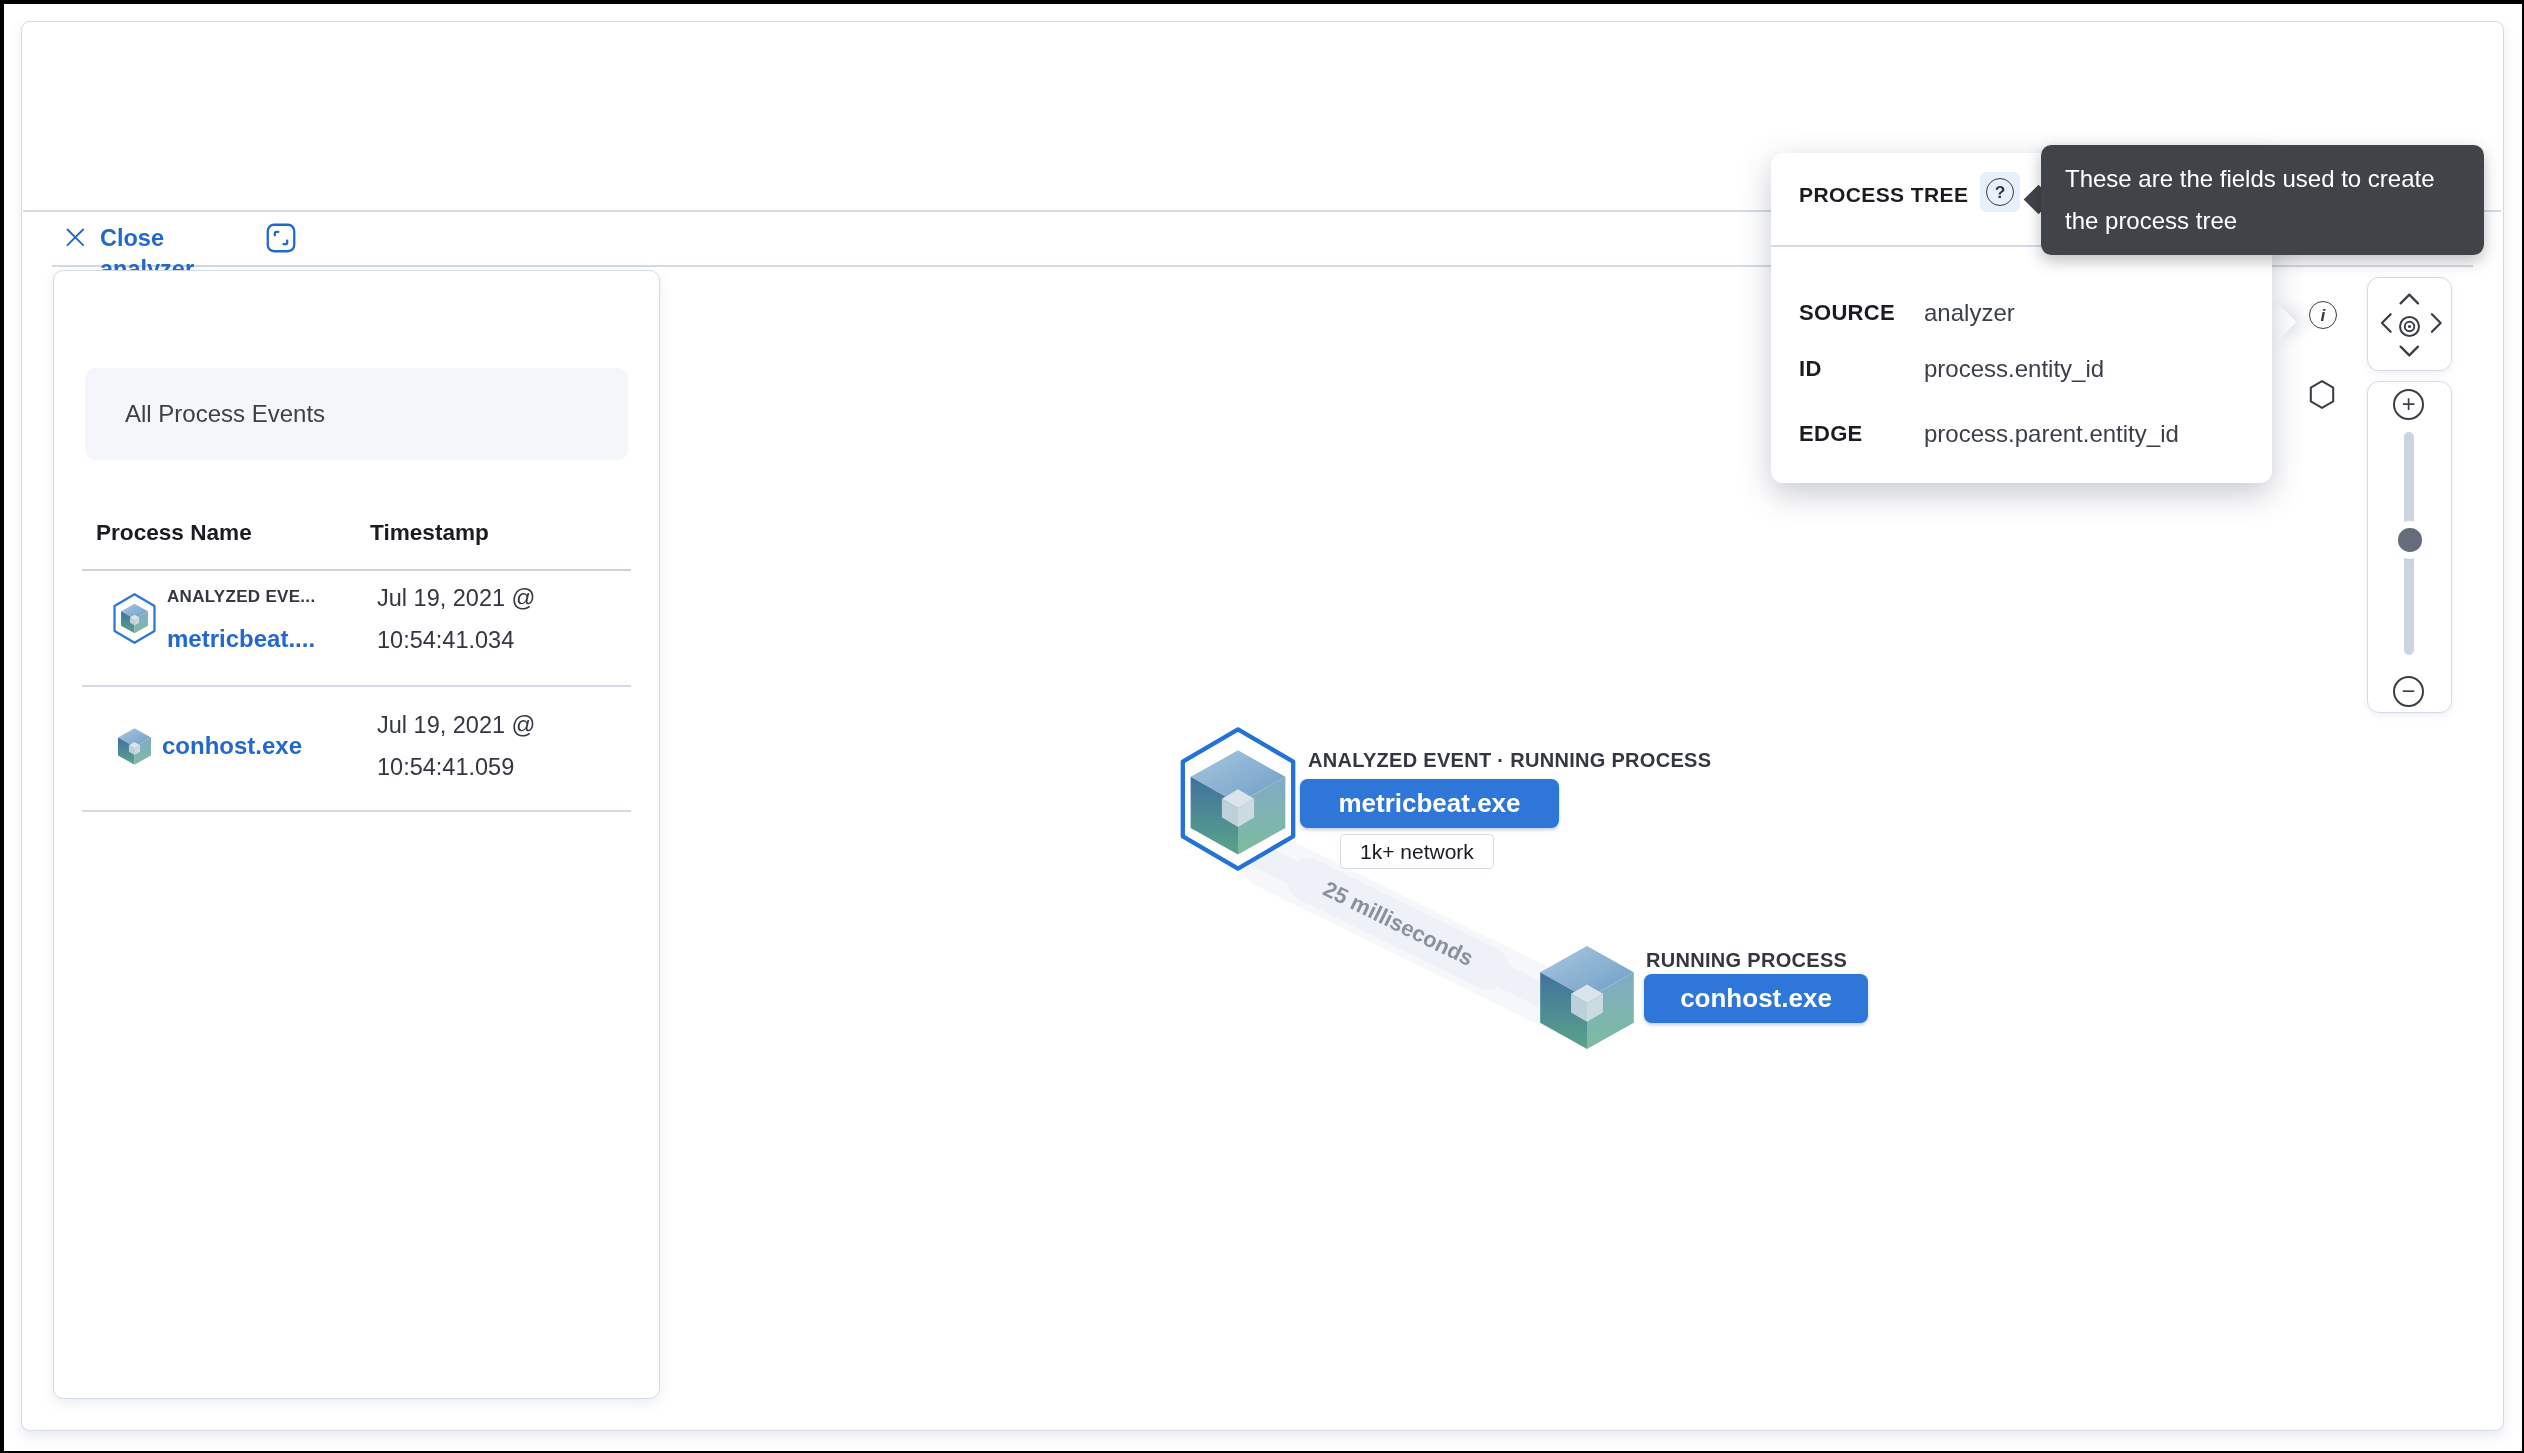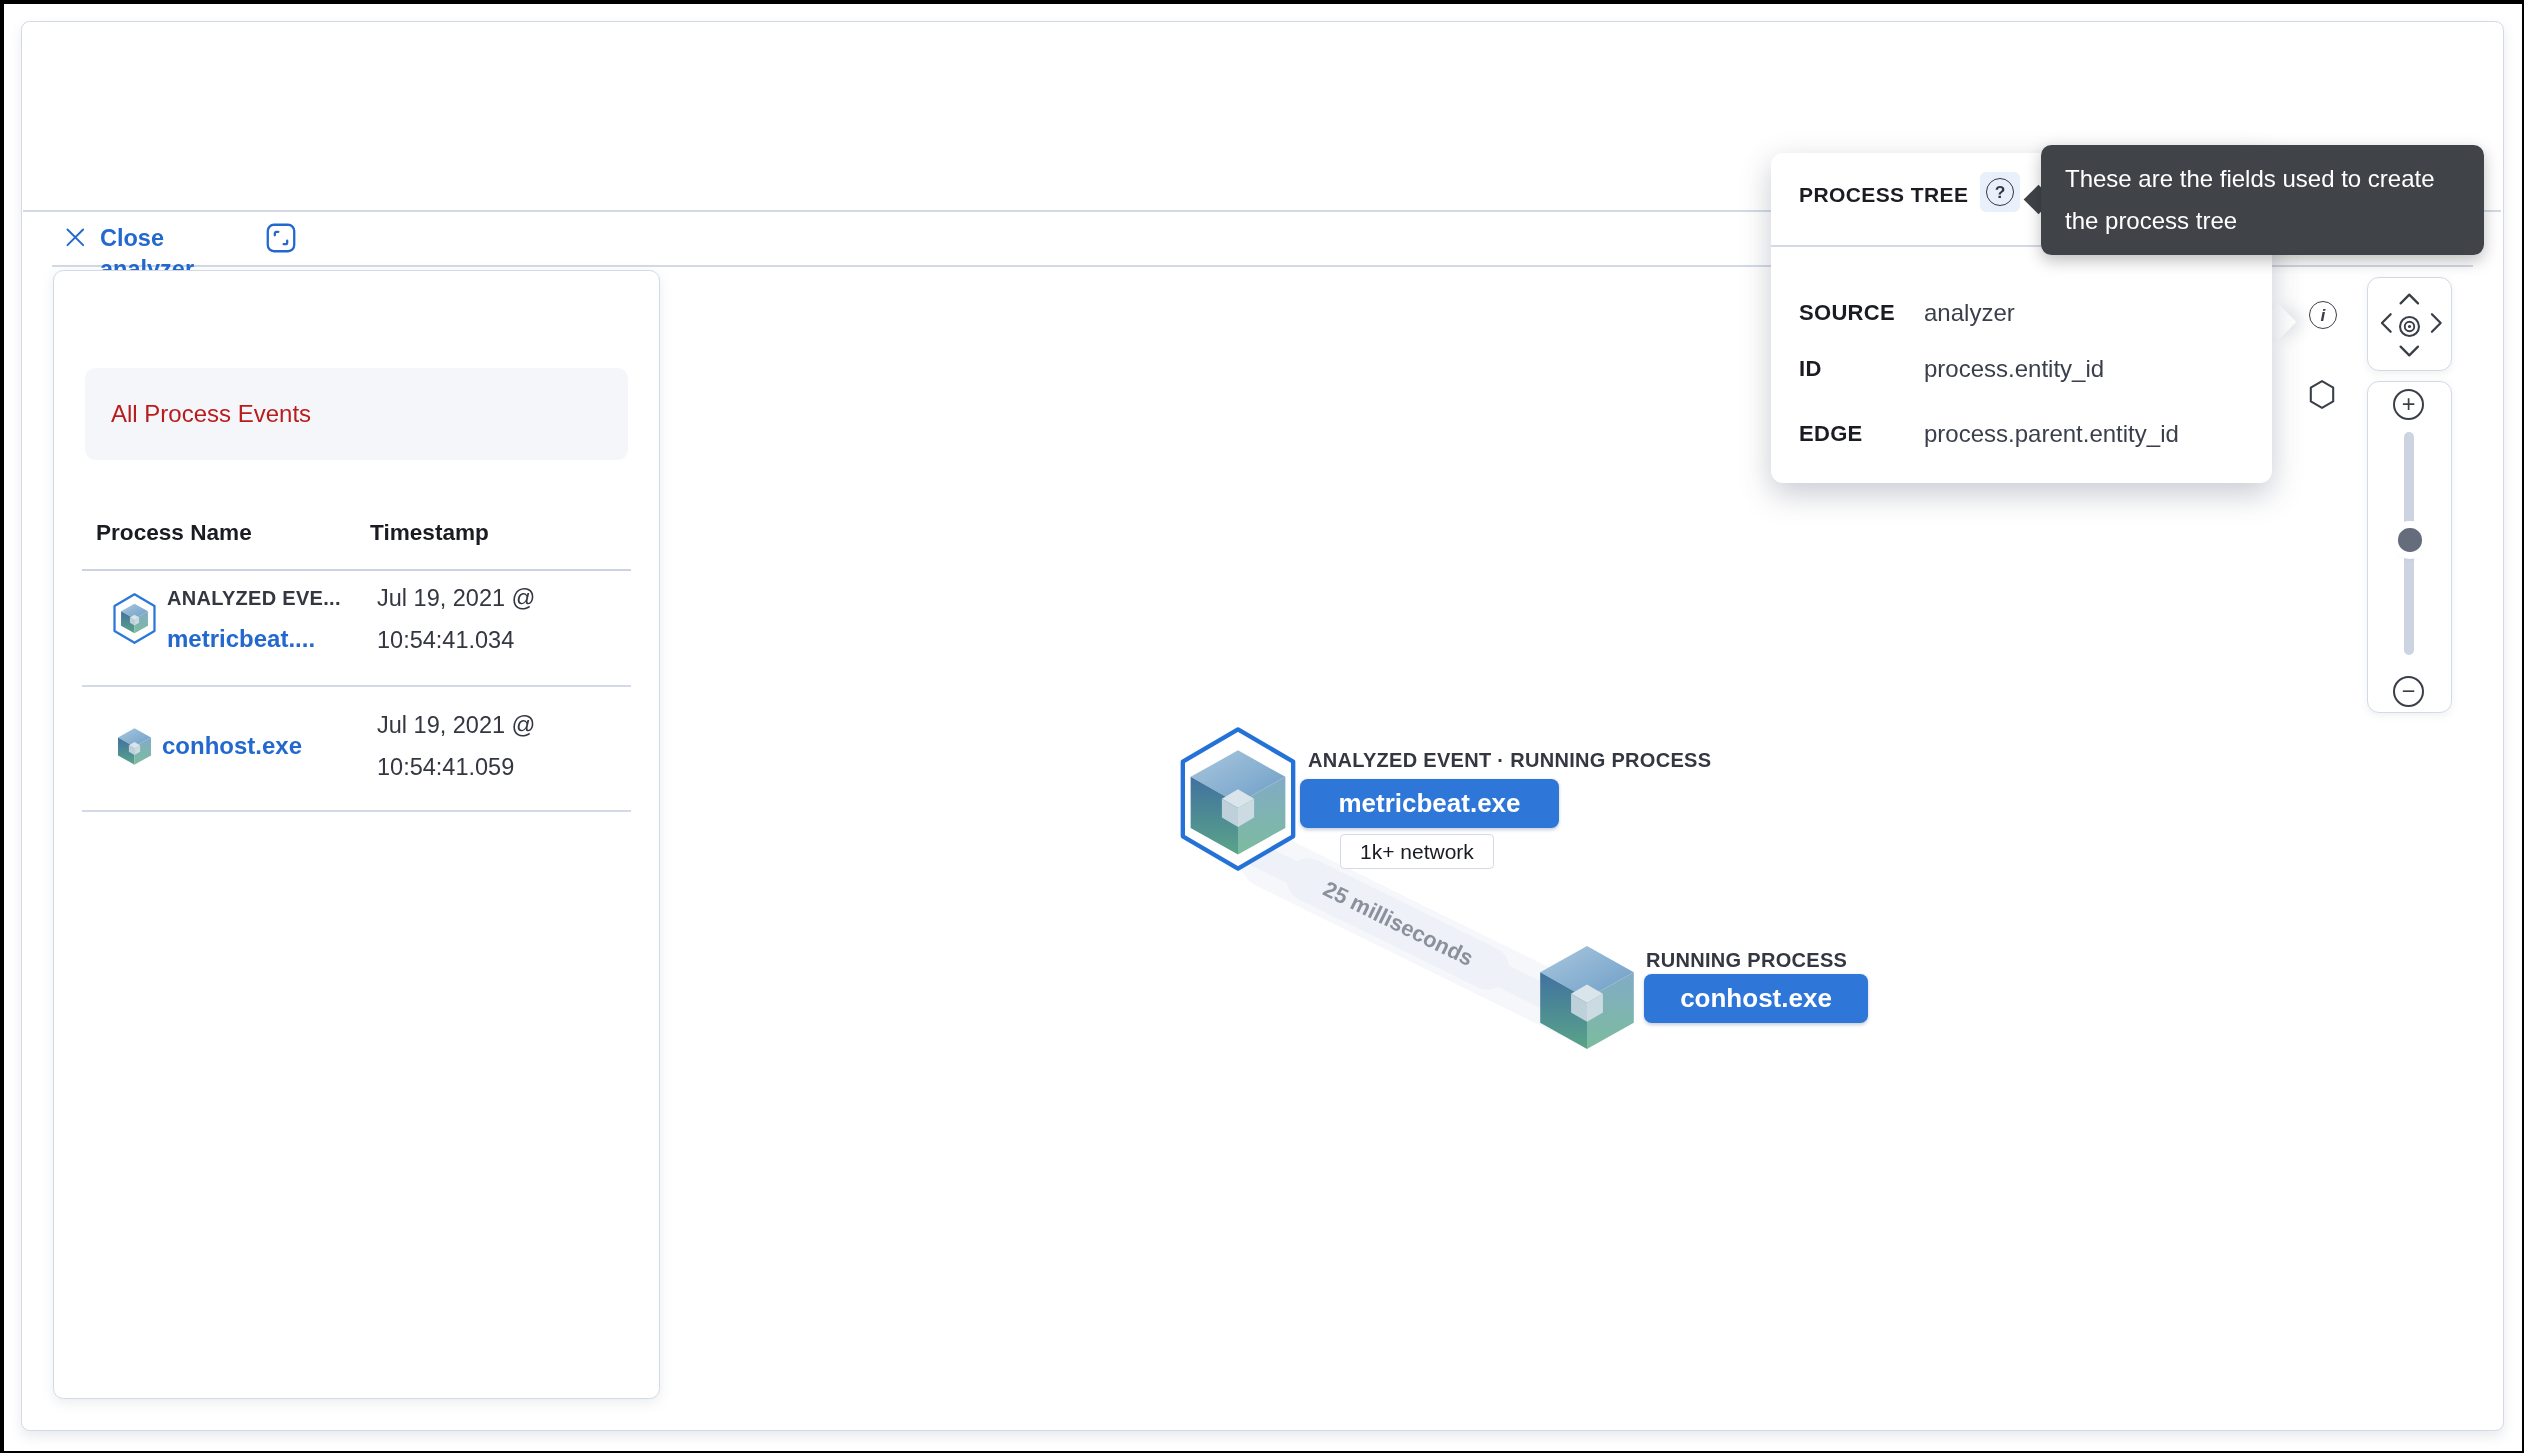--- a/index.html
+++ b/index.html
@@ -18,29 +18,29 @@
   .close-label{position:absolute;left:100px;top:223px;height:31px;line-height:31px;
                font-size:23.5px;font-weight:600;color:#2268cf;cursor:pointer;}
   .fs-btn{position:absolute;left:266px;top:223px;width:30px;height:30px;cursor:pointer;}
 
   
   .card{position:absolute;left:53px;top:270px;width:605px;height:1127px;background:#fff;
         border:1.7px solid #d3dae6;border-radius:10.4px;z-index:6;
         box-shadow:0 3.5px 12px rgba(103,115,140,.13);}
   .apebox{position:absolute;left:31px;top:97px;width:543px;height:92px;background:#f4f6fa;
           border-radius:10.4px;display:flex;align-items:center;}
-  .apebox span{margin-left:26px;font-size:24px;color:#b91c1c;}
+  .apebox span{margin-left:40px;font-size:24px;color:#404040;}
   .colh{position:absolute;font-size:22.6px;font-weight:700;color:#1a1c21;}
   .colh.c1{left:42px;top:249px;}
   .colh.c2{left:316px;top:249px;}
   .tbl-line{position:absolute;left:28px;width:549px;height:1.7px;}
   .hline{top:298px;background:#ccd3e0;}
   .rline1{top:414px;background:#d3dae6;}
   .rline2{top:539px;background:#d3dae6;}
-  .row-badge{position:absolute;left:113px;top:316px;font-size:20px;font-weight:700;
+  .row-badge{position:absolute;left:113px;top:316px;font-size:17px;font-weight:700;
              letter-spacing:0.3px;color:#343741;}
   .row-link{position:absolute;font-size:24px;font-weight:600;color:#2268cf;cursor:pointer;}
   .link1{left:113px;top:354px;}
   .link2{left:108px;top:461px;}
   .ts{position:absolute;left:323px;font-size:23.5px;color:#343741;line-height:42px;}
   .ts1{top:306px;} .ts2{top:433px;}
   .rowicon1{position:absolute;left:57px;top:321px;}
   .rowicon2{position:absolute;left:64px;top:457px;}
 
   

